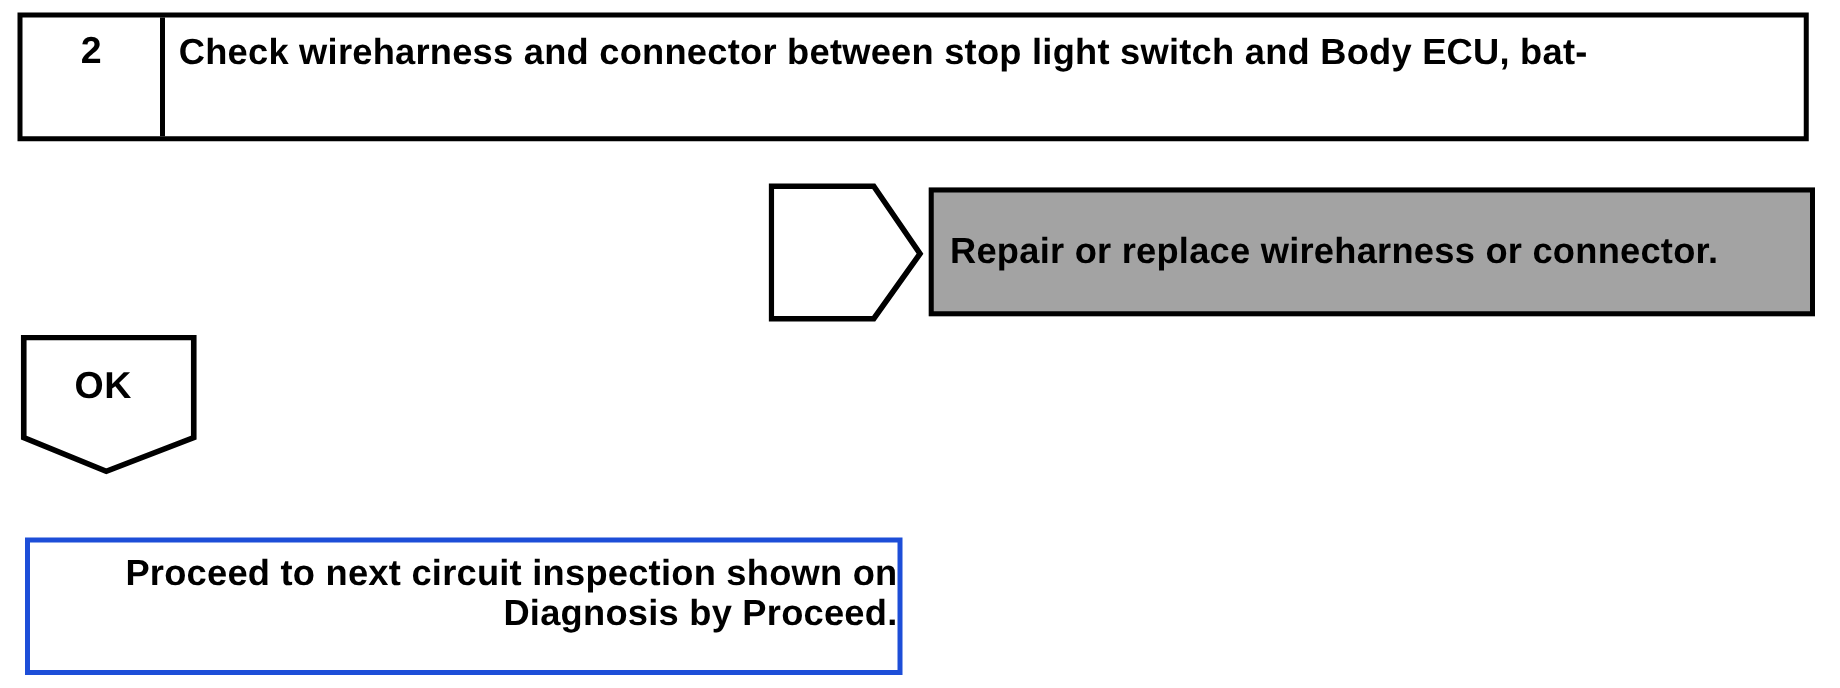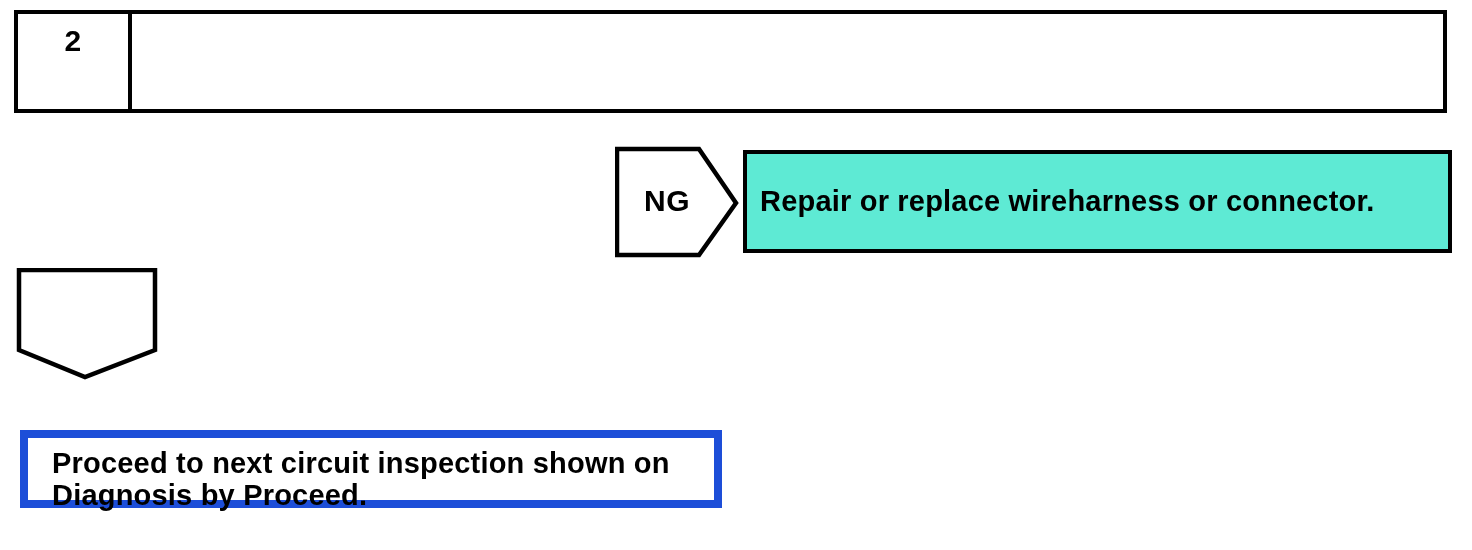--- a/index.html
+++ b/index.html
@@ -70,69 +70,71 @@
   .ok-label { left: 16px;  top: 268px; width: 133px; height: 82px; }
 
   
   .repair-box {
     position: absolute;
     left: 743px;
     top: 150px;
     width: 709px;
     height: 103px;
     border: 4px solid #000000;
-    background: #5eead4;
+    background: #a3a3a3;
     display: flex;
     align-items: center;
     padding-left: 13px;
     font-size: 29px;
     font-weight: 700;
   }
   .proceed-box {
     position: absolute;
     left: 20px;
     top: 430px;
     width: 702px;
-    height: 78px;
-    border: 8px solid #1d4ed8;
+    height: 110px;
+    border: 4px solid #1d4ed8;
     background: #ffffff;
     padding: 9px 0 0 24px;
     font-size: 29px;
     line-height: 32px;
     font-weight: 700;
+    text-align: right;
   }
 </style>
 </head>
 <body>
 
 <div class="canvas">
 
   <div class="step-box">
     <div class="step-number-cell">
       <span class="bold-txt">2</span>
     </div>
     <div class="step-text-cell">
+      <div class="bold-txt">Check wireharness and connector between stop light switch and Body ECU, bat-</div>
     </div>
   </div>
 
   <div class="connector ng-svg">
     <svg width="124" height="112" viewBox="0 0 124 112">
       <polygon points="2,3 84,3 121,57 84,109 2,109" fill="#ffffff" stroke="#000000" stroke-width="4.5" stroke-linejoin="miter"></polygon>
     </svg>
   </div>
-  <div class="conn-label ng-label">NG</div>
 
   <div class="repair-box">
     <span class="bold-txt">Repair or replace wireharness or connector.</span>
   </div>
 
   <div class="connector ok-svg">
     <svg width="142" height="112" viewBox="0 0 142 112">
       <polygon points="3,2 139,2 139,82 69,109 3,82" fill="#ffffff" stroke="#000000" stroke-width="4.5" stroke-linejoin="miter"></polygon>
     </svg>
   </div>
+  <div class="conn-label ok-label">OK</div>
 
   <div class="proceed-box">
     <div class="bold-txt">Proceed to next circuit inspection shown on</div>
     <div class="bold-txt">Diagnosis by Proceed.</div>
   </div>
 
 </div>
 
 </body></html>

